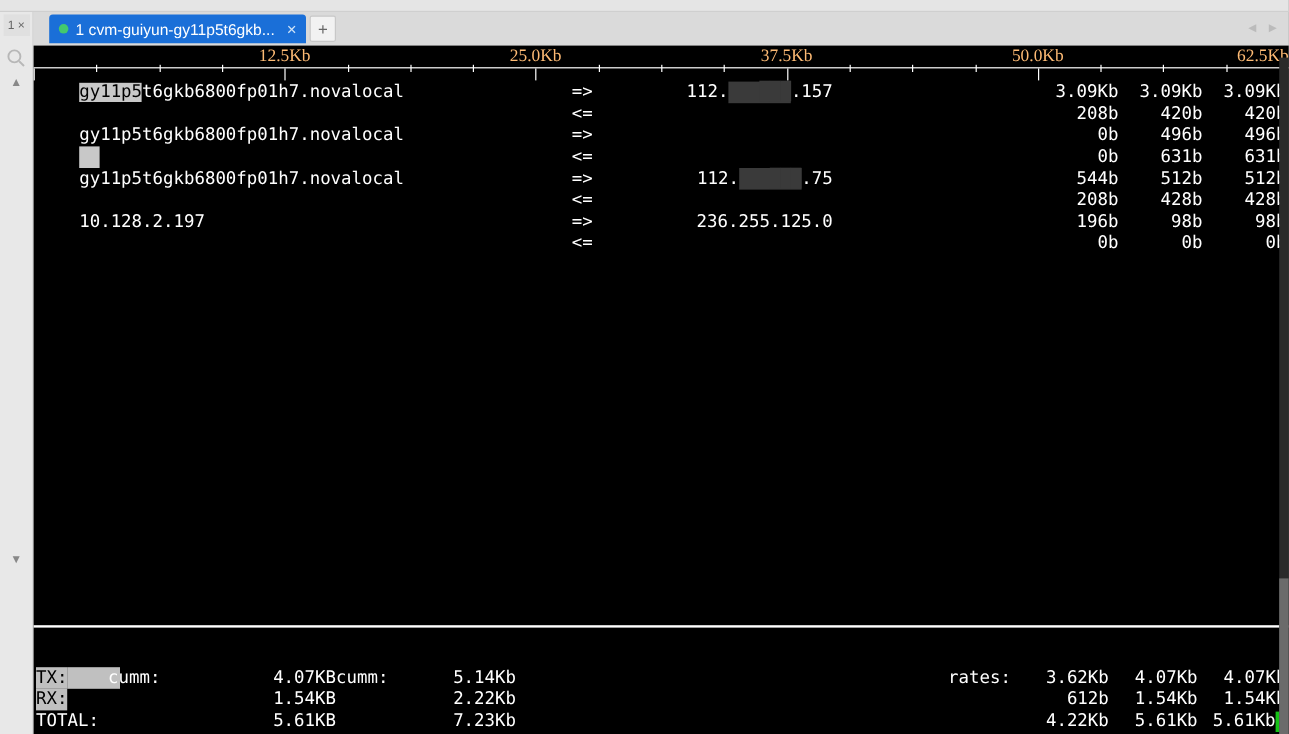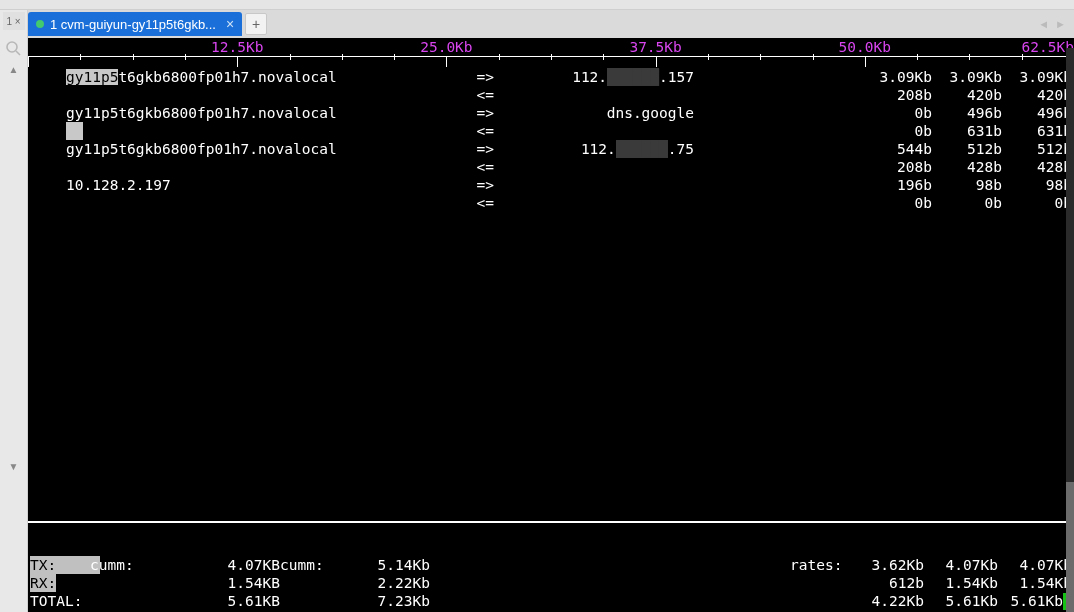--- a/index.html
+++ b/index.html
@@ -52,21 +52,21 @@
       flex: 1;
       display: flex;
       flex-direction: column;
       position: relative;
     }
     .tab-bar {
       height: 28px;
       background: #dadada;
       display: flex;
       align-items: center;
-      padding-left: 0;
+      padding-left: 13px;
     }
     .tab {
       background: #1a6fd8;
       color: #fff;
       height: 24px;
       display: flex;
       align-items: center;
       padding: 0 8px;
       border-radius: 3px 3px 0 0;
       font-size: 13px;
@@ -115,21 +115,22 @@
       background: #000;
       color: #fff;
       font-family: "DejaVu Sans Mono", Menlo, Consolas, monospace;
       font-size: 14.5px;
       line-height: 18px;
       position: relative;
     }
     .scale-row {
       height: 18px;
       position: relative;
-      color: #d946ef;
+      color: #fdba74;
+      font-family: Liberation Serif, serif;
     }
     .scale-label {
       position: absolute;
       top: 0;
       transform: translateX(-50%);
     }
     .scale-ticks {
       height: 6px;
       border-top: 1px solid #fff;
       position: relative;
@@ -285,29 +286,29 @@
           <span class="tick" style="left:95%"></span>
         </div>
 
         <div class="flow-area">
           <div class="flow-table" id="flows">
               <div class="flow-pair">
                 <div class="flow-line"><span class="fl-source"><span class="highlight-cursor">gy11p5</span>t6gkb6800fp01h7.novalocal</span><span class="fl-arrow">=&gt;</span><span class="fl-dest">112.<span class="hidden-block wide">███</span>.157</span><span class="fl-spacer"></span><span class="fl-rate">3.09Kb</span><span class="fl-rate">3.09Kb</span><span class="fl-rate">3.09Kb</span></div>
                 <div class="flow-line"><span class="fl-source"></span><span class="fl-arrow">&lt;=</span><span class="fl-dest"></span><span class="fl-spacer"></span><span class="fl-rate">208b</span><span class="fl-rate">420b</span><span class="fl-rate">420b</span></div>
               </div>
               <div class="flow-pair">
-                <div class="flow-line"><span class="fl-source">gy11p5t6gkb6800fp01h7.novalocal</span><span class="fl-arrow">=&gt;</span><span class="fl-dest">dns.google</span><span class="fl-spacer"></span><span class="fl-rate">0b</span><span class="fl-rate">496b</span><span class="fl-rate">496b</span></div>
+                <div class="flow-line"><span class="fl-source">gy11p5t6gkb6800fp01h7.novalocal</span><span class="fl-arrow">=&gt;</span><span class="fl-spacer"></span><span class="fl-rate">0b</span><span class="fl-rate">496b</span><span class="fl-rate">496b</span></div>
                 <div class="flow-line"><span class="fl-source"><span class="highlight-cursor" style="min-width: 16px; display: inline-block;">  </span></span><span class="fl-arrow">&lt;=</span><span class="fl-dest"></span><span class="fl-spacer"></span><span class="fl-rate">0b</span><span class="fl-rate">631b</span><span class="fl-rate">631b</span></div>
               </div>
               <div class="flow-pair">
                 <div class="flow-line"><span class="fl-source">gy11p5t6gkb6800fp01h7.novalocal</span><span class="fl-arrow">=&gt;</span><span class="fl-dest">112.<span class="hidden-block wide">███</span>.75</span><span class="fl-spacer"></span><span class="fl-rate">544b</span><span class="fl-rate">512b</span><span class="fl-rate">512b</span></div>
                 <div class="flow-line"><span class="fl-source"></span><span class="fl-arrow">&lt;=</span><span class="fl-dest"></span><span class="fl-spacer"></span><span class="fl-rate">208b</span><span class="fl-rate">428b</span><span class="fl-rate">428b</span></div>
               </div>
               <div class="flow-pair">
-                <div class="flow-line"><span class="fl-source">10.128.2.197</span><span class="fl-arrow">=&gt;</span><span class="fl-spacer"></span><span class="fl-rate">196b</span><span class="fl-rate">98b</span><span class="fl-rate">98b</span></div>
+                <div class="flow-line"><span class="fl-source">10.128.2.197</span><span class="fl-arrow">=&gt;</span><span class="fl-dest">236.255.125.0</span><span class="fl-spacer"></span><span class="fl-rate">196b</span><span class="fl-rate">98b</span><span class="fl-rate">98b</span></div>
                 <div class="flow-line"><span class="fl-source"></span><span class="fl-arrow">&lt;=</span><span class="fl-dest"></span><span class="fl-spacer"></span><span class="fl-rate">0b</span><span class="fl-rate">0b</span><span class="fl-rate">0b</span></div>
               </div>
             </div>
         </div>
 
         <div class="bottom-divider"></div>
         <div class="summary">
           <div class="sum-line">
             <span class="sum-label"><span class="sum-label-box">TX:</span><span class="sum-label-box" style="min-width:40px">&nbsp;&nbsp;&nbsp;&nbsp;&nbsp;</span></span>
             <span class="sum-hdr">cumm:</span>

